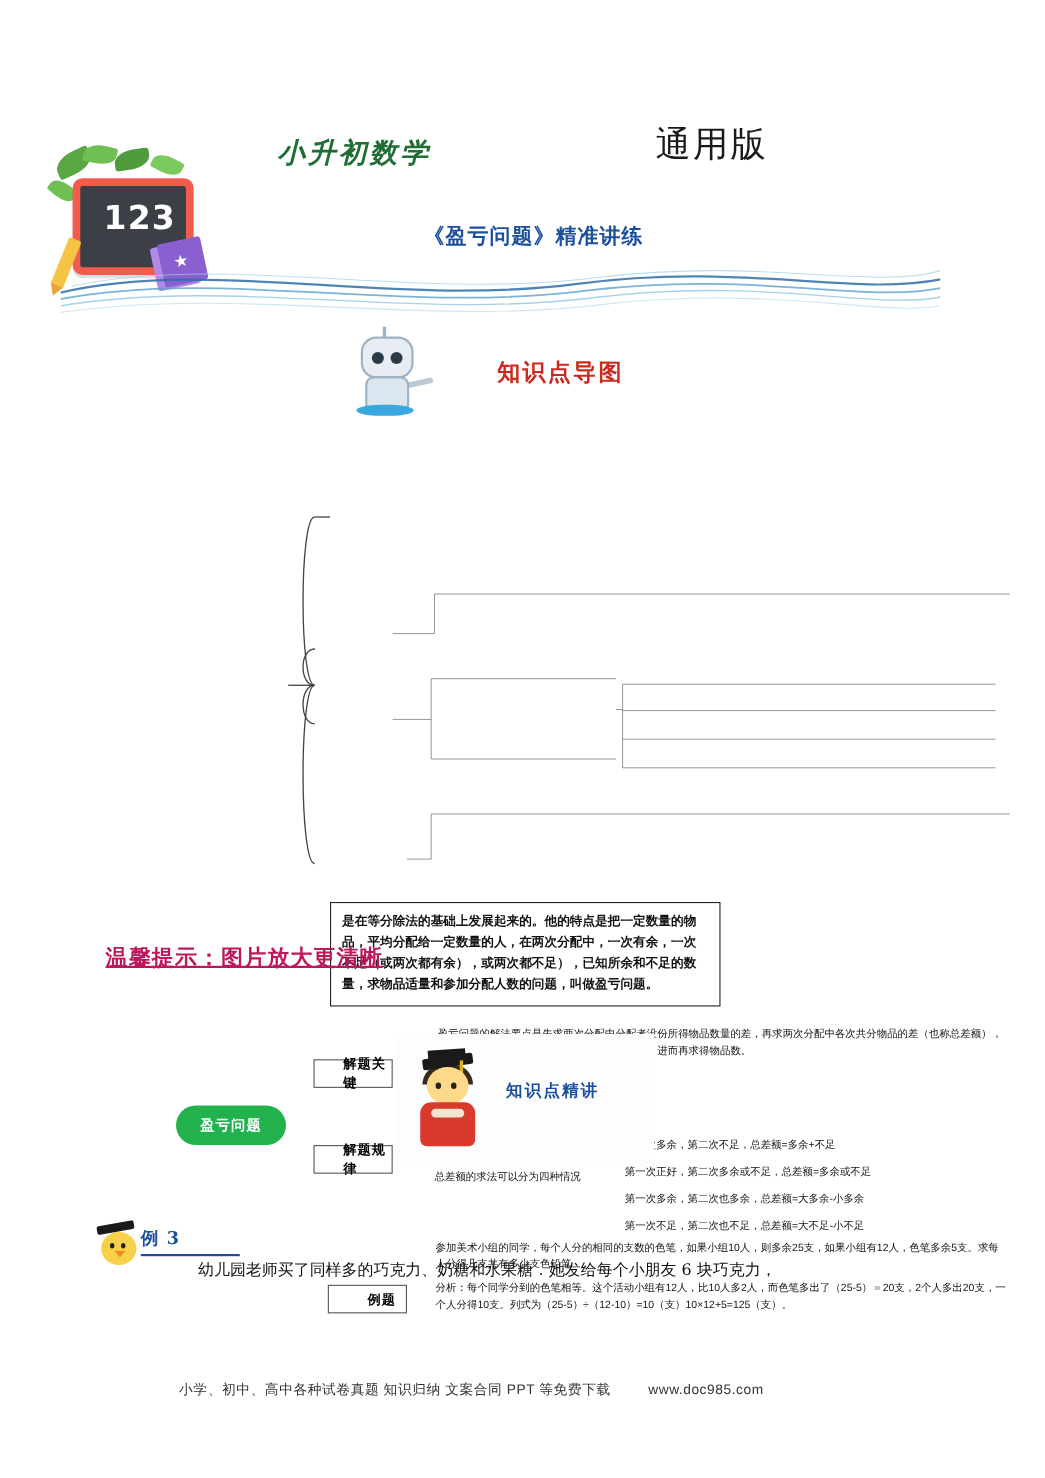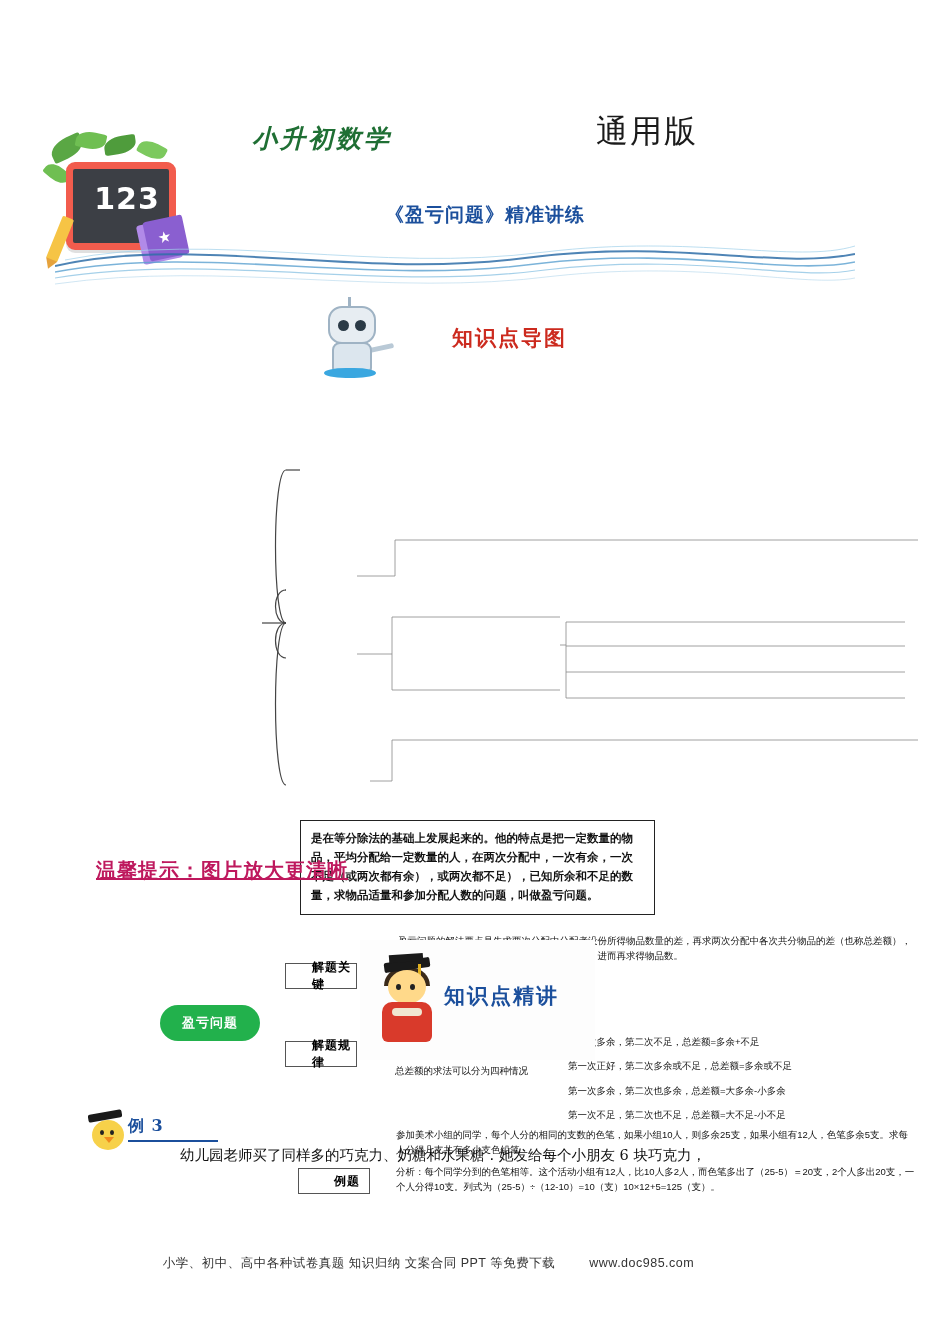--- a/index.html
+++ b/index.html
@@ -335,24 +335,24 @@
   .dress:after {
     content:"";
     position: absolute;
     left: 10px; top: 6px;
     width: 30px; height: 8px;
     background: #f0e6d0;
     border-radius: 4px;
   }
   .sec2-title {
     position: absolute;
-    left: 84px; top: 42px;
-    font-family: "DejaVu Serif", serif;
-    font-weight: bold;
-    font-size: 21px;
+    left: 100px; top: 42px;
+    font-family: "DejaVu Serif", serif;
+    font-weight: bold;
+    font-size: 15px;
     color: #1b4f9c;
     letter-spacing: 2px;
   }
 
   
   .example {
     position: absolute;
     left: 0; top: 1110px;
     width: 950px;
   }

